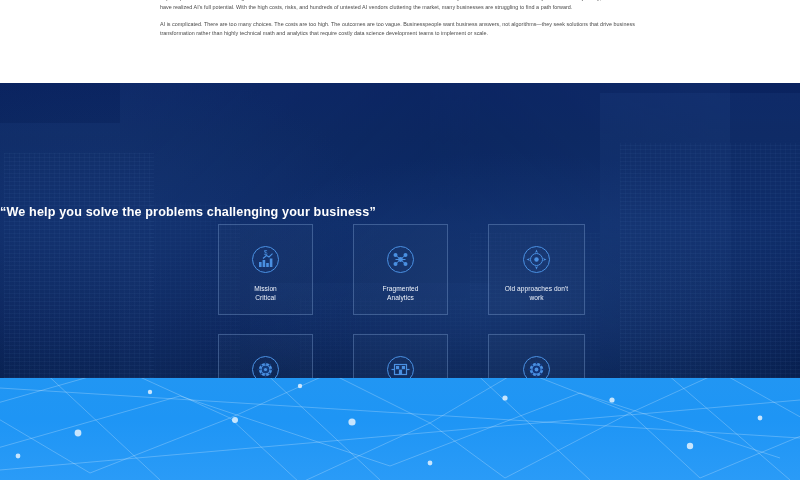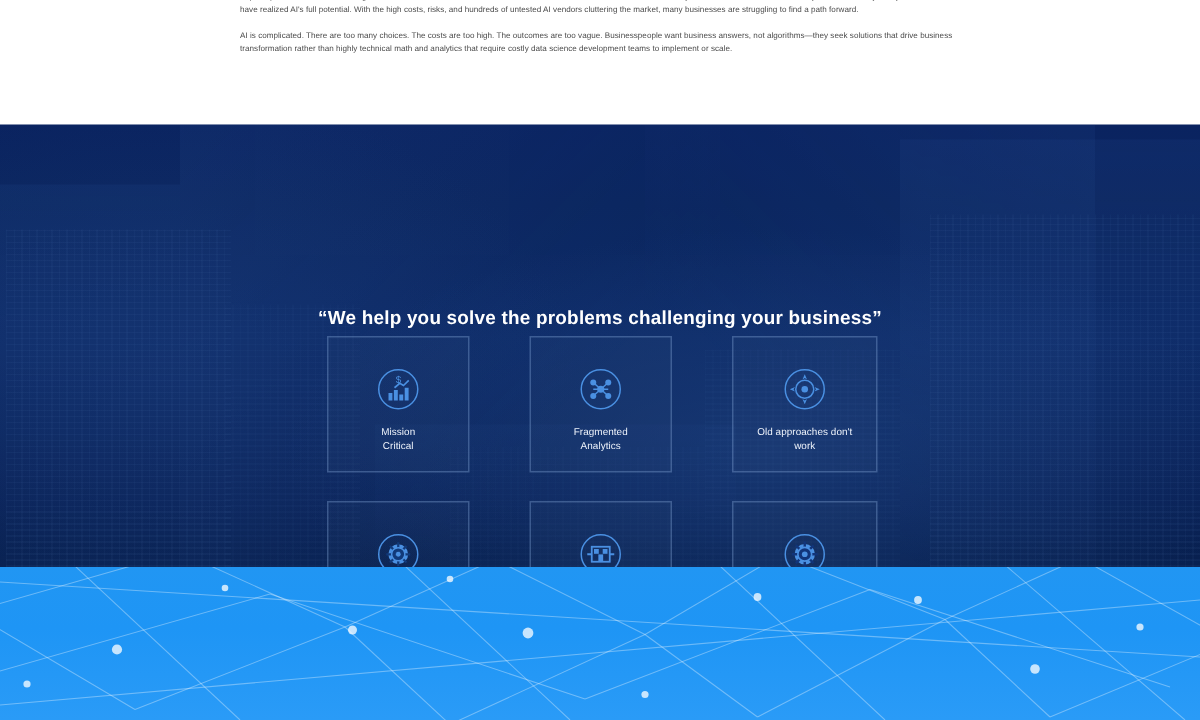--- a/index.html
+++ b/index.html
@@ -46,21 +46,20 @@
       repeating-linear-gradient(0deg, rgba(120,170,230,.10) 0 1px, rgba(0,0,0,0) 1px 4px),
       repeating-linear-gradient(90deg, rgba(120,170,230,.08) 0 1px, rgba(0,0,0,0) 1px 5px);
   }
   .diag{
     position:absolute;
     background:linear-gradient(135deg, rgba(70,120,200,.16), rgba(70,120,200,0) 70%);
   }
 
   .dark-title{
     position:absolute;left:0;top:112px;width:800px;
-    text-align:center;
     color:#ffffff;
     font-size:12.6px;
     font-weight:600;
     letter-spacing:.15px;
     z-index:5;
   }
 
   
   .cards{
     position:absolute;left:218px;top:141px;width:368px;height:205px;

